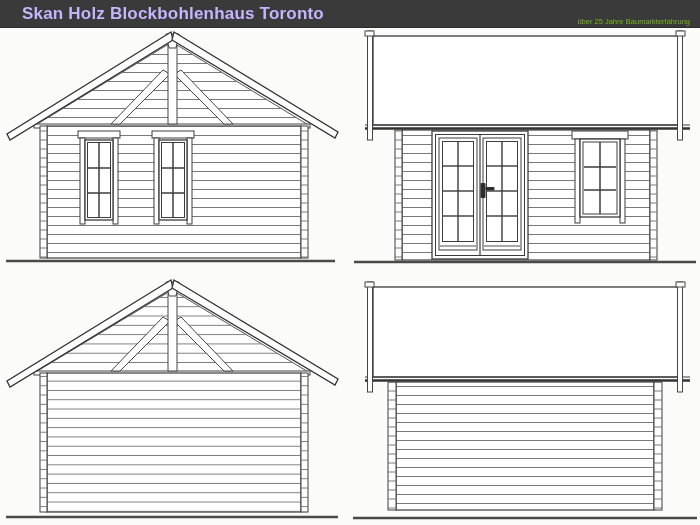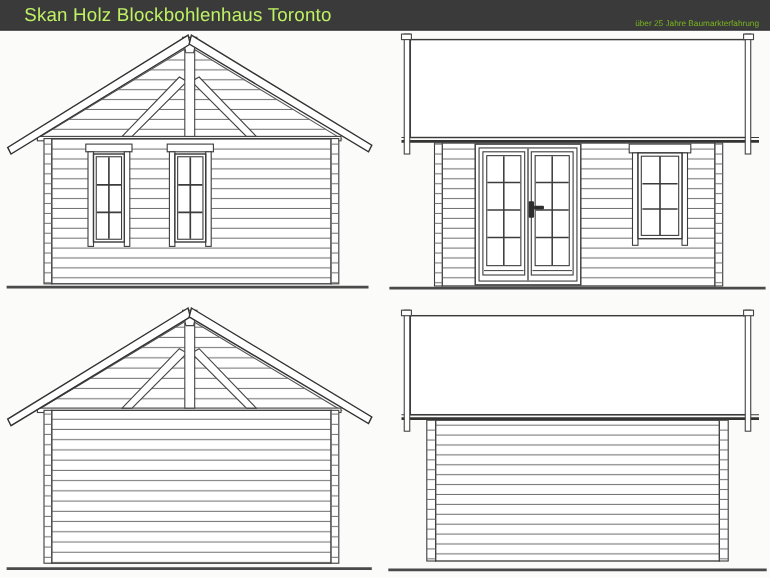--- a/index.html
+++ b/index.html
@@ -9,21 +9,21 @@
     background:#ffffff;
   }
   .page{width:700px;height:525px;position:relative;}
   .topbar{
     height:28px;background:#3a3a3a;
     display:flex;align-items:center;justify-content:space-between;
     padding:0 10px 0 22px;box-sizing:border-box;
     border-bottom:1px solid #2c2c2c;
   }
   .title{
-    color:#bef264;font-size:17px;font-weight:normal;letter-spacing:.2px;
+    color:#c4b5fd;font-size:17px;font-weight:bold;letter-spacing:.2px;
     white-space:nowrap;
   }
   .logo{text-align:right;line-height:1;padding-top:2px;}
   .logo-line{font-size:15px;font-weight:bold;letter-spacing:.3px;white-space:nowrap;}
   .logo-gray{color:#d2d2d2;}
   .logo-green{color:#79b41f;}
   .logo-tagline{color:#79b41f;font-size:7.5px;margin-top:14px;white-space:nowrap;}
   .canvas{
     position:relative;width:700px;height:497px;
     background:#fbfbfa;

